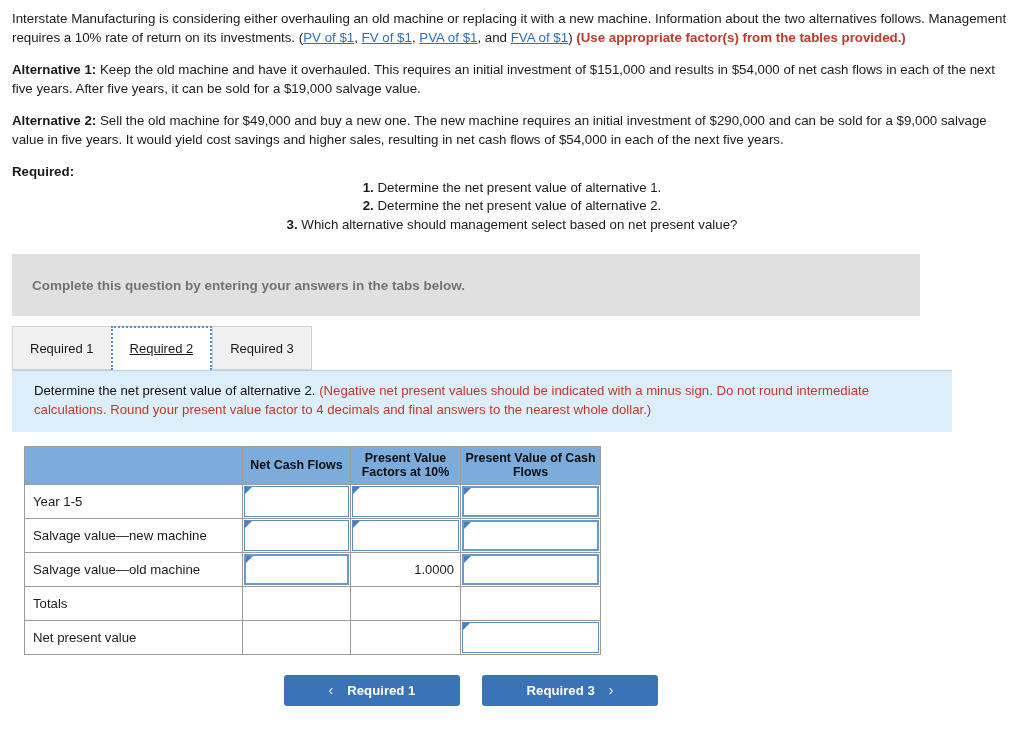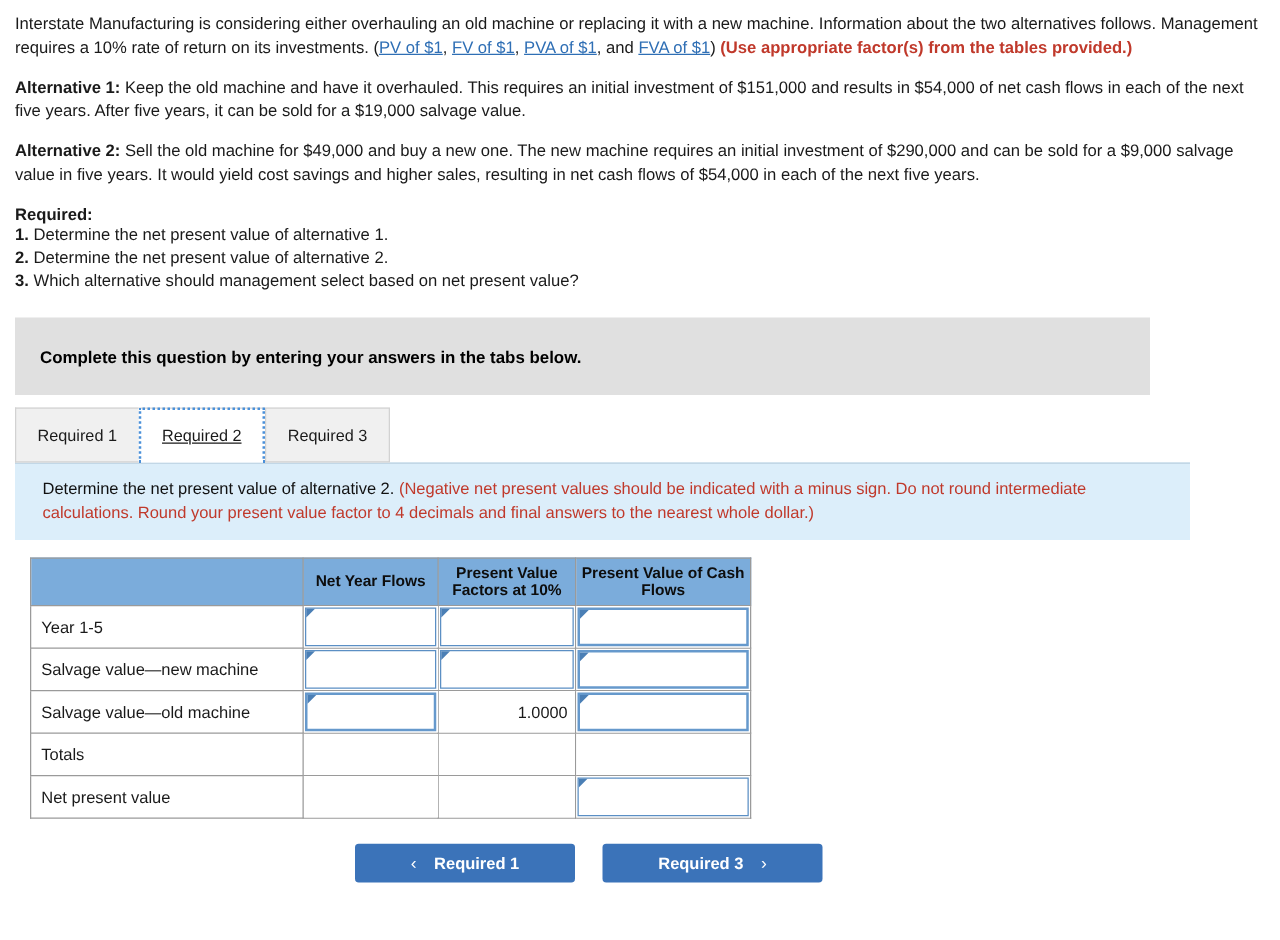--- a/index.html
+++ b/index.html
@@ -34,35 +34,35 @@
     color: #c0392b;
     font-weight: bold;
   }
   a.link {
     color: #2f6fb5;
     text-decoration: underline;
     text-align: right;
   }
 
   .req-head { font-weight: bold; }
-  .req-line { line-height: 1.40; }
+  .req-line { line-height: 1.40; text-align: center; }
   .req-num { font-weight: bold; }
 
   
   .gray-banner {
     margin-top: 20px;
     width: 908px;
     height: 62px;
     background: #e0e0e0;
     display: flex;
     align-items: center;
     padding-left: 20px;
     font-weight: bold;
     font-size: 13.5px;
-    color: #000000;
+    color: #737373;
   }
 
   
   .tabs {
     display: flex;
     margin-top: 10px;
     height: 44px;
     align-items: stretch;
   }
   .tab {
@@ -239,21 +239,21 @@
   </div>
 
   <div class="instr">
     <span class="q">Determine the net present value of alternative 2. </span><span class="note">(Negative net present values should be indicated with a minus sign. Do not round intermediate calculations. Round your present value factor to 4 decimals and final answers to the nearest whole dollar.)</span>
   </div>
 
   <table class="answers">
     <thead>
       <tr>
         <th class="col-label"></th>
-        <th class="col-ncf">Net Year Flows</th>
+        <th class="col-ncf">Net Cash Flows</th>
         <th class="col-pvf">Present Value Factors at 10%</th>
         <th class="col-pvcf">Present Value of Cash Flows</th>
       </tr>
     </thead>
     <tbody>
 
       <tr>
         <td class="rowlabel">Year 1-5</td>
         <td class="cell">
           <div class="inbox"></div>

